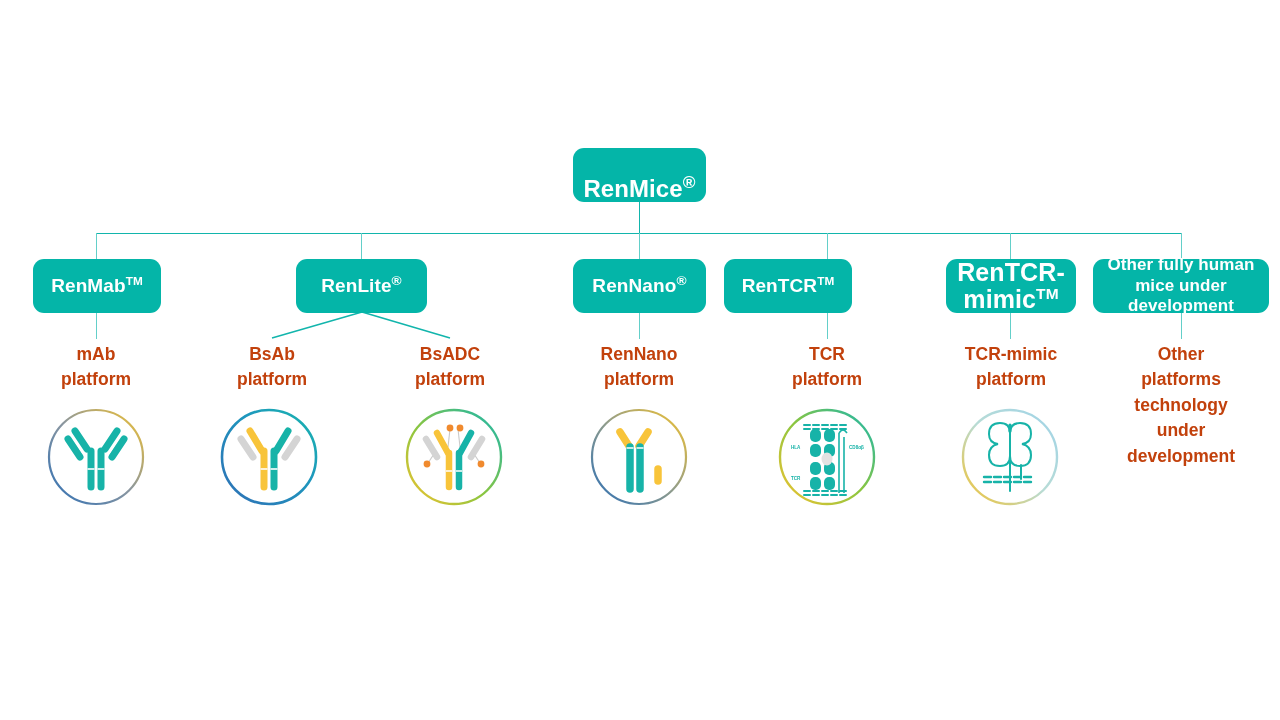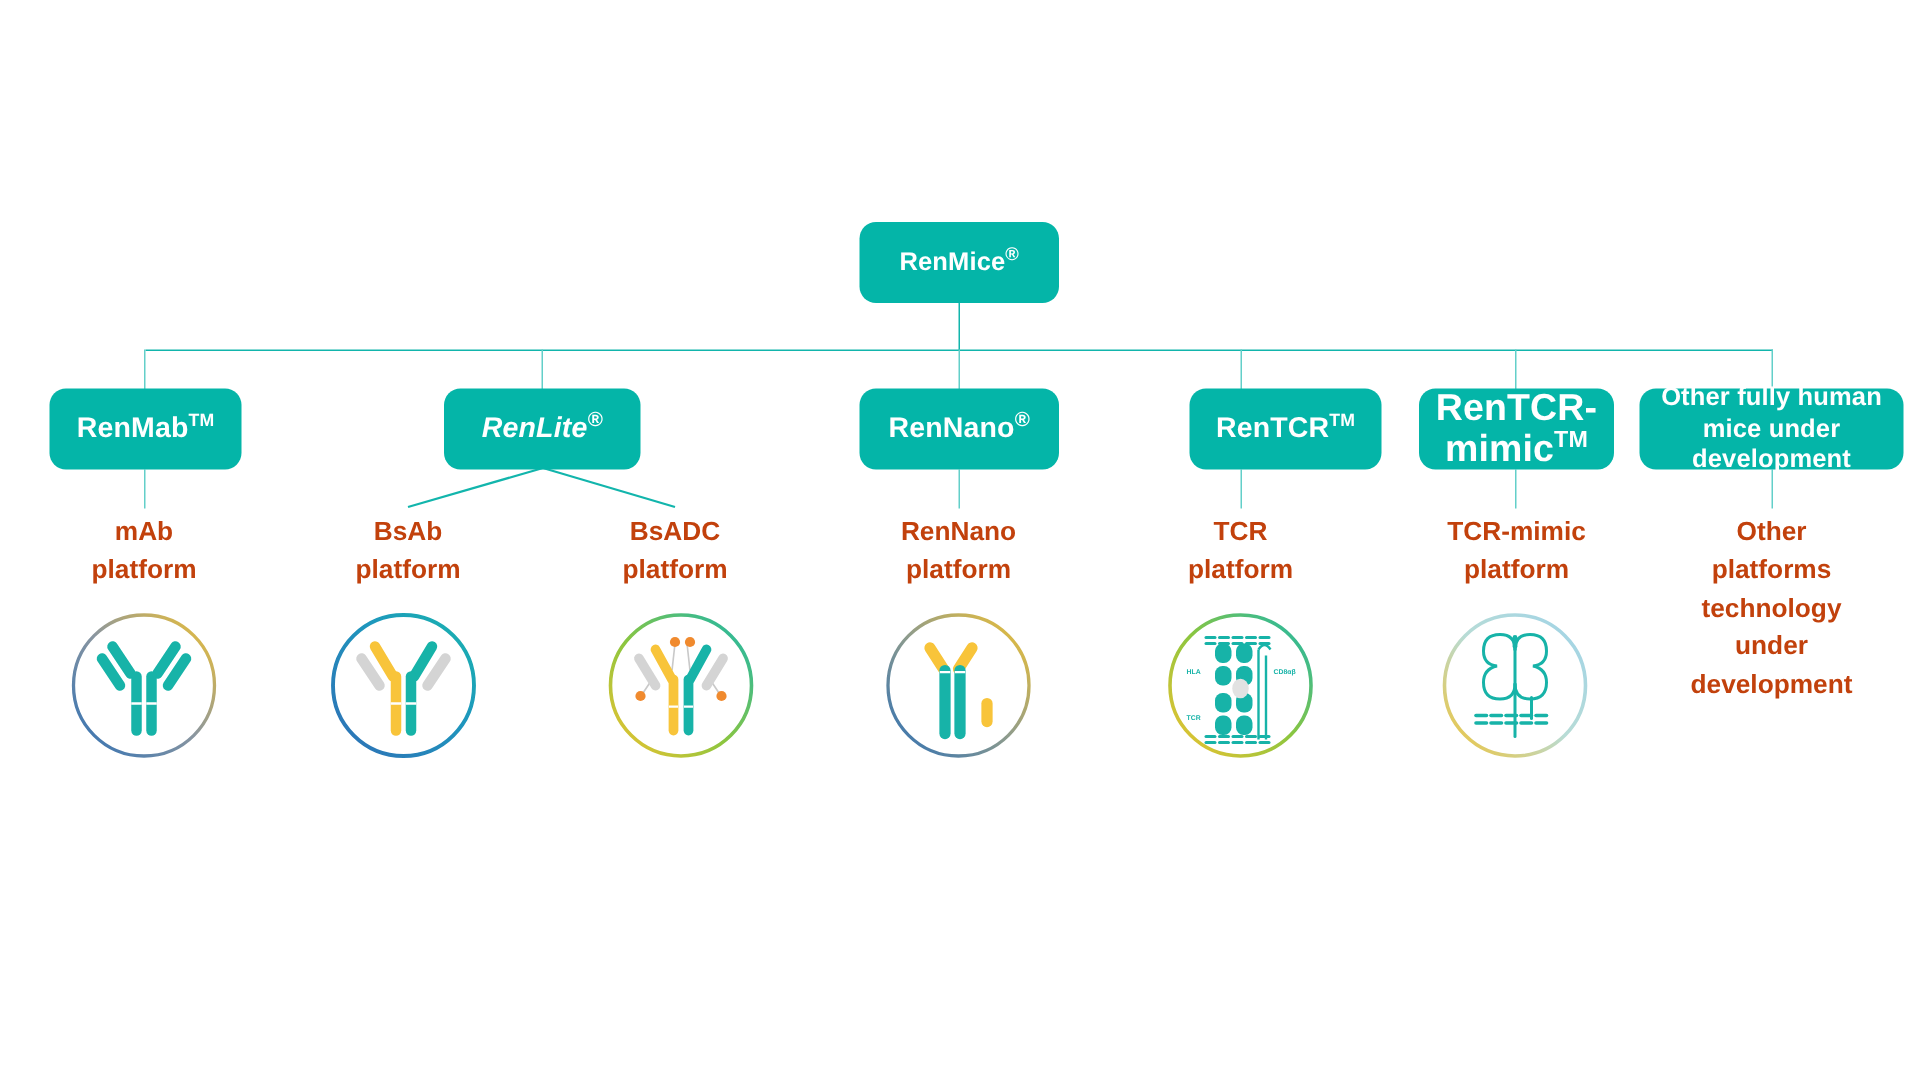--- a/index.html
+++ b/index.html
@@ -24,21 +24,21 @@
     border-radius:11px;
     color:#ffffff;
     display:flex;align-items:center;justify-content:center;
     text-align:center;
     font-weight:bold;
     letter-spacing:.1px;
     box-sizing:border-box;
     line-height:1.08;
   }
   .node .txt{display:block;}
-  .node-root{font-size:17px;}
+  .node-root{font-size:24px;align-items:flex-end;}
   .node-lvl2{font-size:19px;}
   .node-small{font-size:17px;line-height:1.2;padding:4px 6px;font-weight:bold;}
   sup.tm{font-size:.62em;vertical-align:super;line-height:0;font-weight:bold;}
   sup.reg{font-size:.72em;vertical-align:super;line-height:0;font-weight:bold;}
 
   
   .caption{
     position:absolute;
     color:#c2410c;
     font-weight:bold;
@@ -79,29 +79,29 @@
   </svg>
 
   <div class="node node-root" style="left:573px;top:148px;width:133px;height:54px;">
     <span class="txt"><span>RenMice</span><sup class="reg">®</sup></span>
   </div>
 
   <div class="node node-lvl2" style="left:33px;top:259px;width:128px;height:54px;">
     <span class="txt"><span>RenMab</span><sup class="tm">TM</sup></span>
   </div>
 
-  <div class="node node-lvl2" style="left:296px;top:259px;width:131px;height:54px;font-style:italic;">
+  <div class="node node-lvl2" style="left:296px;top:259px;width:131px;height:54px;">
     <span class="txt"><span>RenLite</span><sup class="reg">®</sup></span>
   </div>
 
   <div class="node node-lvl2" style="left:573px;top:259px;width:133px;height:54px;justify-content:center;">
     <span class="txt"><span>RenNano</span><sup class="reg">®</sup></span>
   </div>
 
-  <div class="node node-lvl2" style="left:793px;top:259px;width:128px;height:54px;">
+  <div class="node node-lvl2" style="left:724px;top:259px;width:128px;height:54px;">
     <span class="txt"><span>RenTCR</span><sup class="tm">TM</sup></span>
   </div>
 
   <div class="node node-lvl2" style="left:946px;top:259px;width:130px;height:54px;padding:0 6px;">
     <span class="txt" style="font-size:25px;"><span>RenTCR-mimic</span><sup class="tm">TM</sup></span>
   </div>
 
   <div class="node node-small" style="left:1093px;top:259px;width:176px;height:54px;">
     <span class="txt">Other fully human mice under development</span>
   </div>

